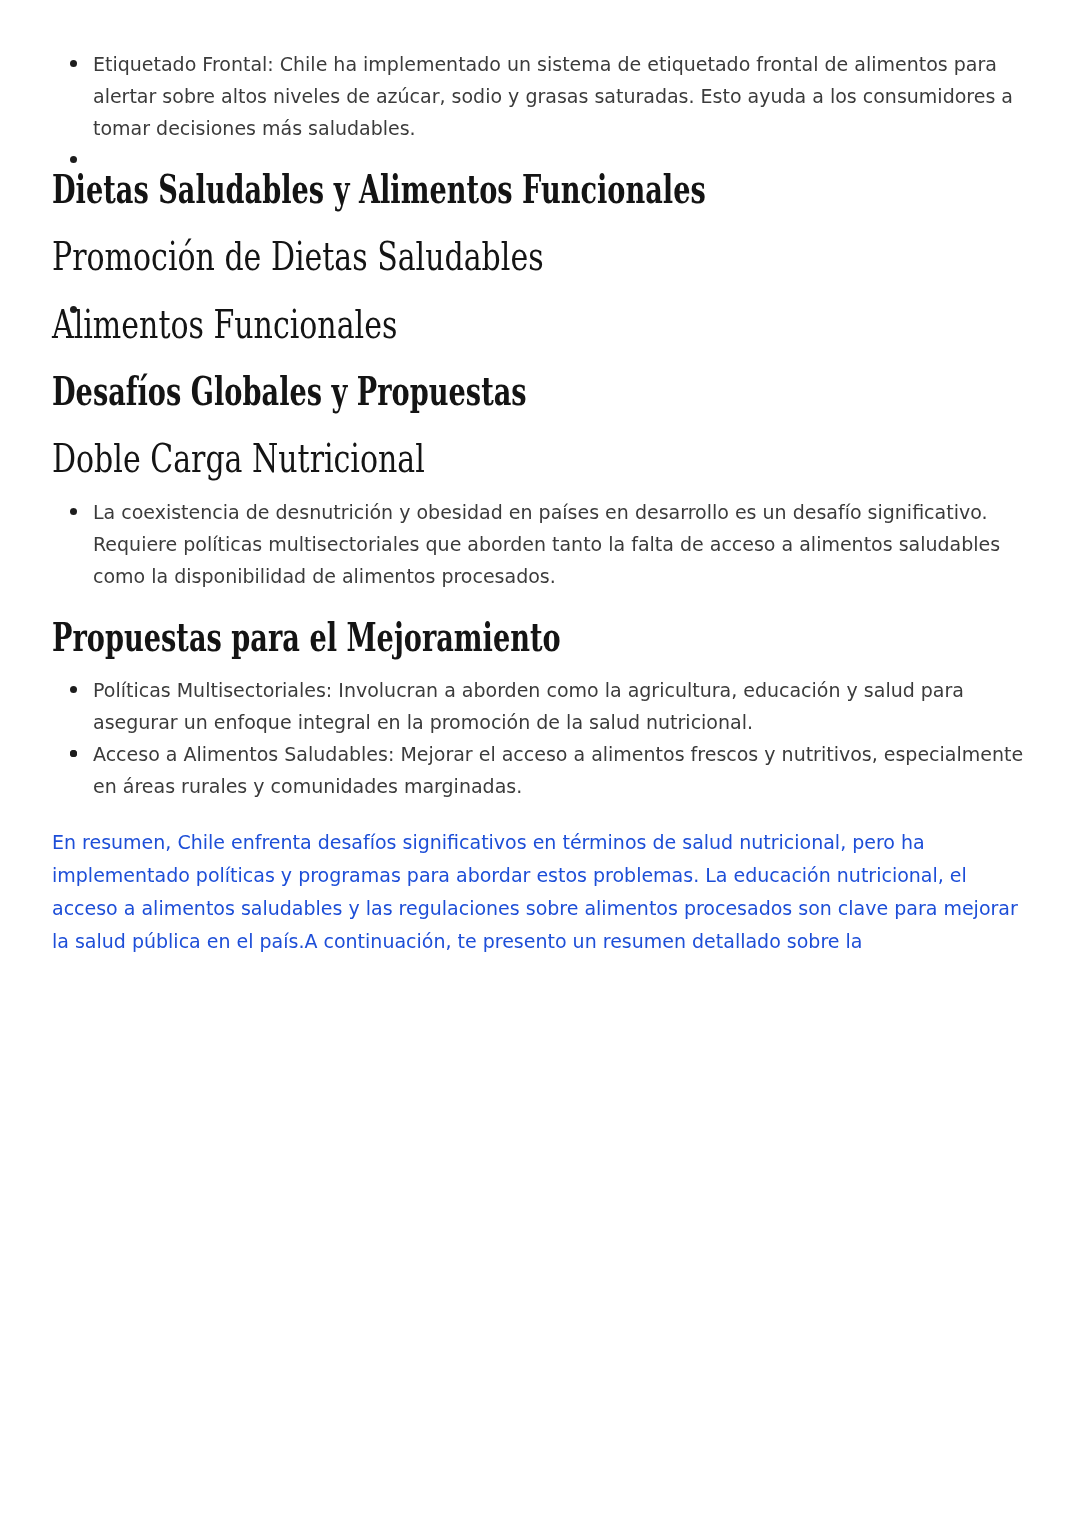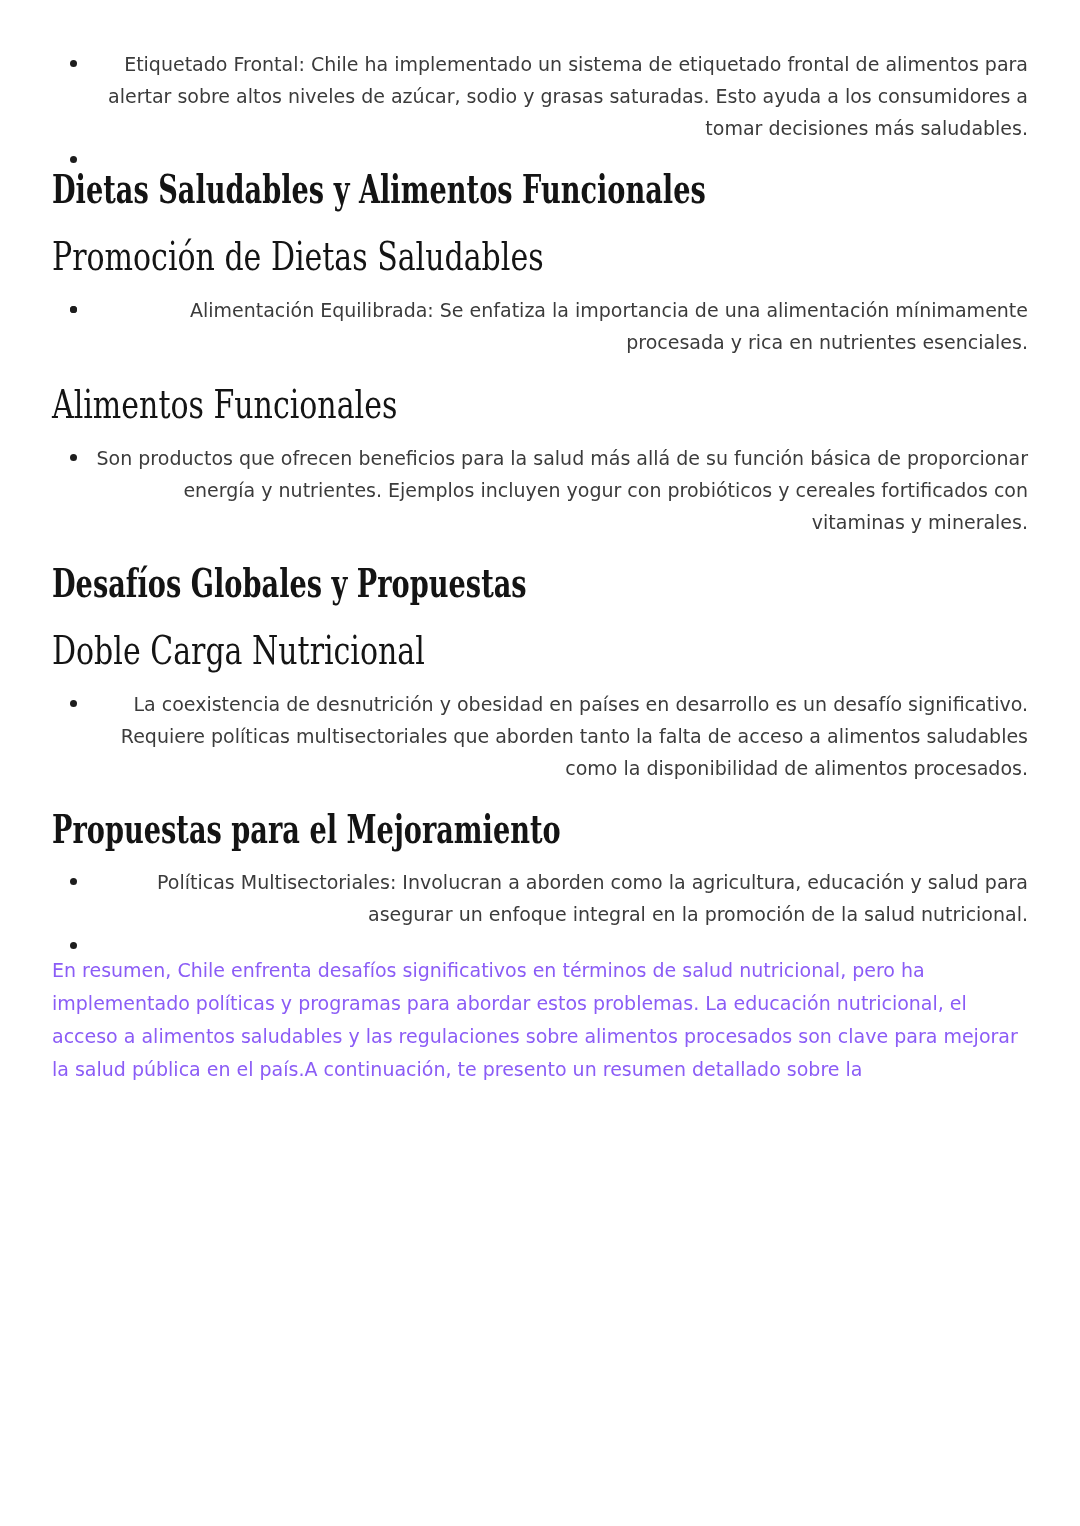--- a/index.html
+++ b/index.html
@@ -14,21 +14,20 @@
     box-sizing: border-box;
     width: 1080px;
     height: 1526px;
     padding: 32px 52px 0 52px;
     color: #3b3b3b;
   }
   ul.bullet-list {
     list-style: none;
     margin: 16px 0;
     padding: 0 0 0 41px;
-    text-align: right;
   }
   ul.bullet-list li {
     position: relative;
     font-size: 19px;
     line-height: 32px;
     color: #3b3b3b;
     margin: 0;
   }
   .bullet-dot {
     position: absolute;
@@ -58,21 +57,21 @@
     line-height: 44px;
     color: #141414;
     transform: scaleX(0.75);
     transform-origin: left center;
     white-space: nowrap;
   }
   p.closing {
     margin: 24px 0 0 0;
     font-size: 19px;
     line-height: 33px;
-    color: #8b5cf6;
+    color: #1d4ed8;
   }
 </style>
 </head>
 <body>
 
 <div class="page">
 
   <ul class="bullet-list">
     <li>
       <span class="bullet-dot"></span>
@@ -84,34 +83,24 @@
   </ul>
 
   <h2 class="doc-h2">Dietas Saludables y Alimentos Funcionales</h2>
 
   <h3 class="doc-h3">Promoción de Dietas Saludables</h3>
 
   <ul class="bullet-list">
     <li>
       <span class="bullet-dot"></span>
     </li>
-    <li>
-      <span class="bullet-dot"></span>
-      <span>Alimentación Equilibrada: Se enfatiza la importancia de una alimentación mínimamente procesada y rica en nutrientes esenciales.</span>
-    </li>
   </ul>
 
   <h3 class="doc-h3">Alimentos Funcionales</h3>
 
-  <ul class="bullet-list">
-    <li>
-      <span class="bullet-dot"></span>
-      <span>Son productos que ofrecen beneficios para la salud más allá de su función básica de proporcionar energía y nutrientes. Ejemplos incluyen yogur con probióticos y cereales fortificados con vitaminas y minerales.</span>
-    </li>
-  </ul>
 
   <h2 class="doc-h2">Desafíos Globales y Propuestas</h2>
 
   <h3 class="doc-h3">Doble Carga Nutricional</h3>
 
   <ul class="bullet-list">
     <li>
       <span class="bullet-dot"></span>
       <span>La coexistencia de desnutrición y obesidad en países en desarrollo es un desafío significativo. Requiere políticas multisectoriales que aborden tanto la falta de acceso a alimentos saludables como la disponibilidad de alimentos procesados.</span>
     </li>
@@ -120,17 +109,21 @@
   <h2 class="doc-h2">Propuestas para el Mejoramiento</h2>
 
   <ul class="bullet-list">
     <li>
       <span class="bullet-dot"></span>
       <span>Políticas Multisectoriales: Involucran a aborden como la agricultura, educación y salud para asegurar un enfoque integral en la promoción de la salud nutricional.</span>
     </li>
     <li>
       <span class="bullet-dot"></span>
     </li>
+    <li>
+      <span class="bullet-dot"></span>
+      <span>Acceso a Alimentos Saludables: Mejorar el acceso a alimentos frescos y nutritivos, especialmente en áreas rurales y comunidades marginadas.</span>
+    </li>
   </ul>
 
   <p class="closing">En resumen, Chile enfrenta desafíos significativos en términos de salud nutricional, pero ha implementado políticas y programas para abordar estos problemas. La educación nutricional, el acceso a alimentos saludables y las regulaciones sobre alimentos procesados son clave para mejorar la salud pública en el país.A continuación, te presento un resumen detallado sobre la</p>
 
 </div>
 
 </body></html>

